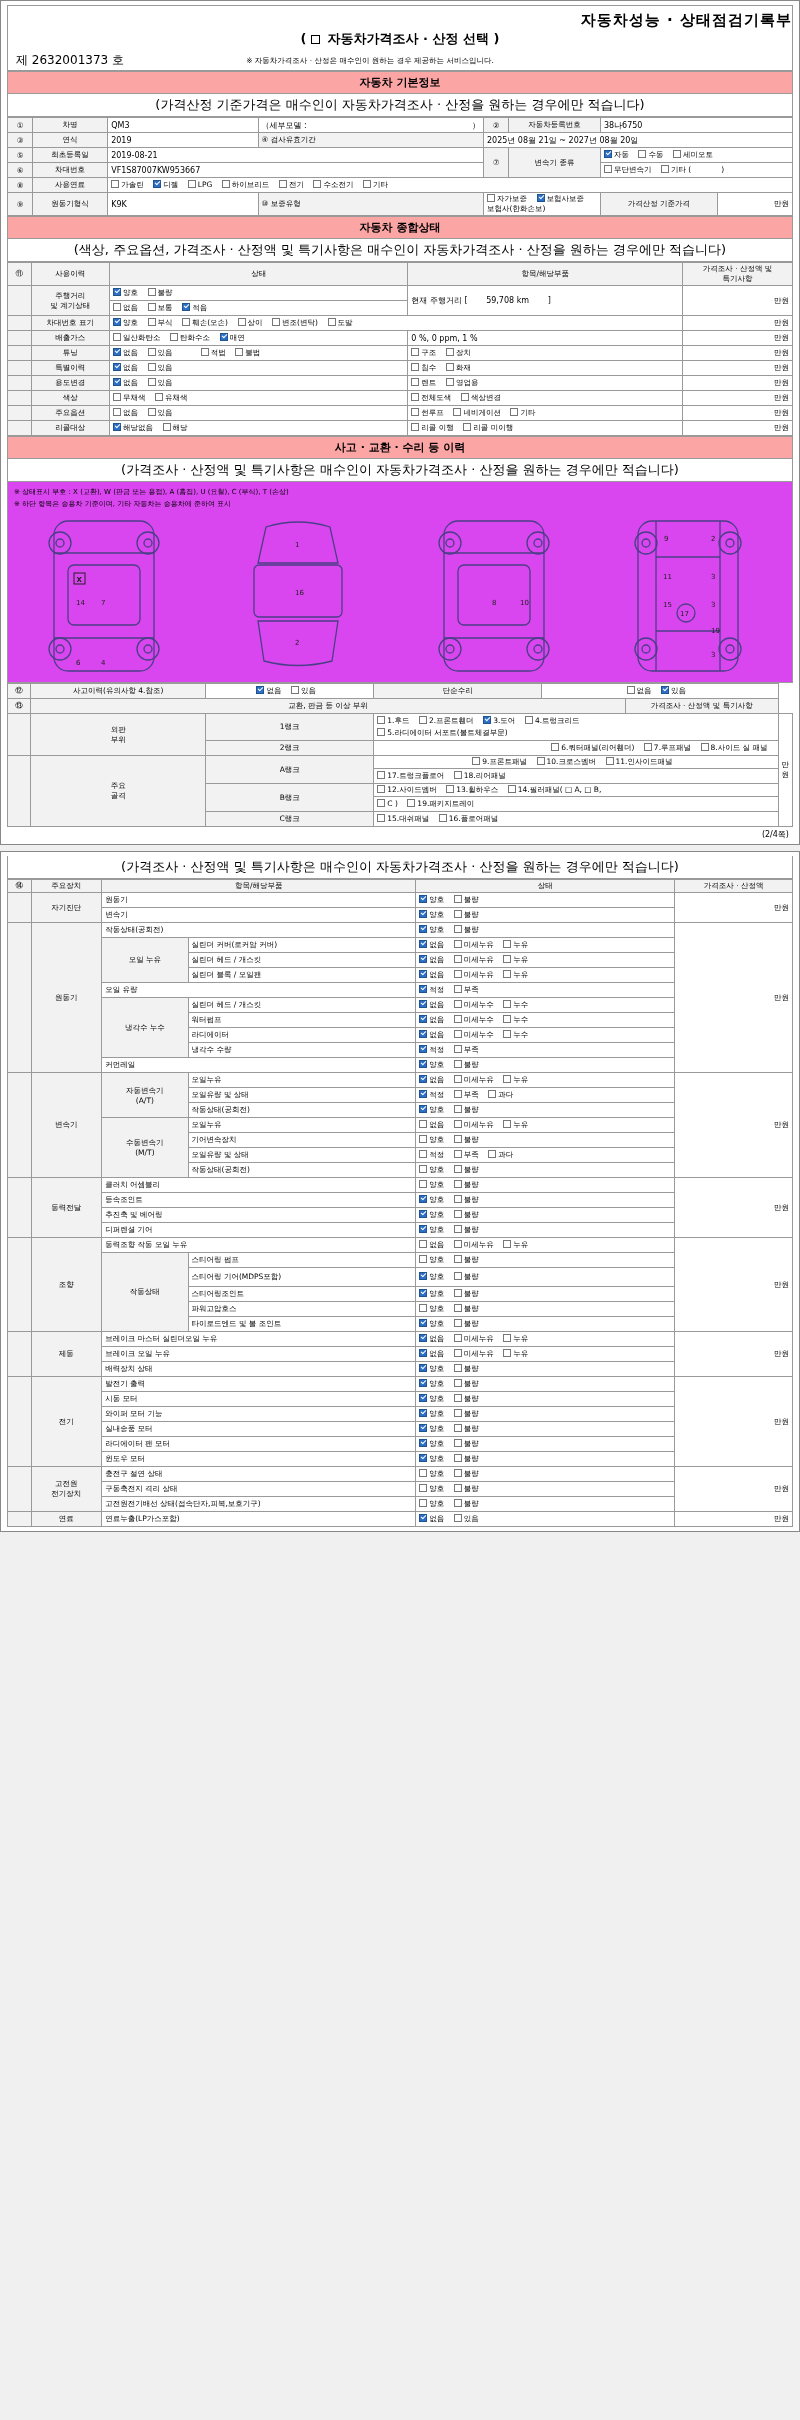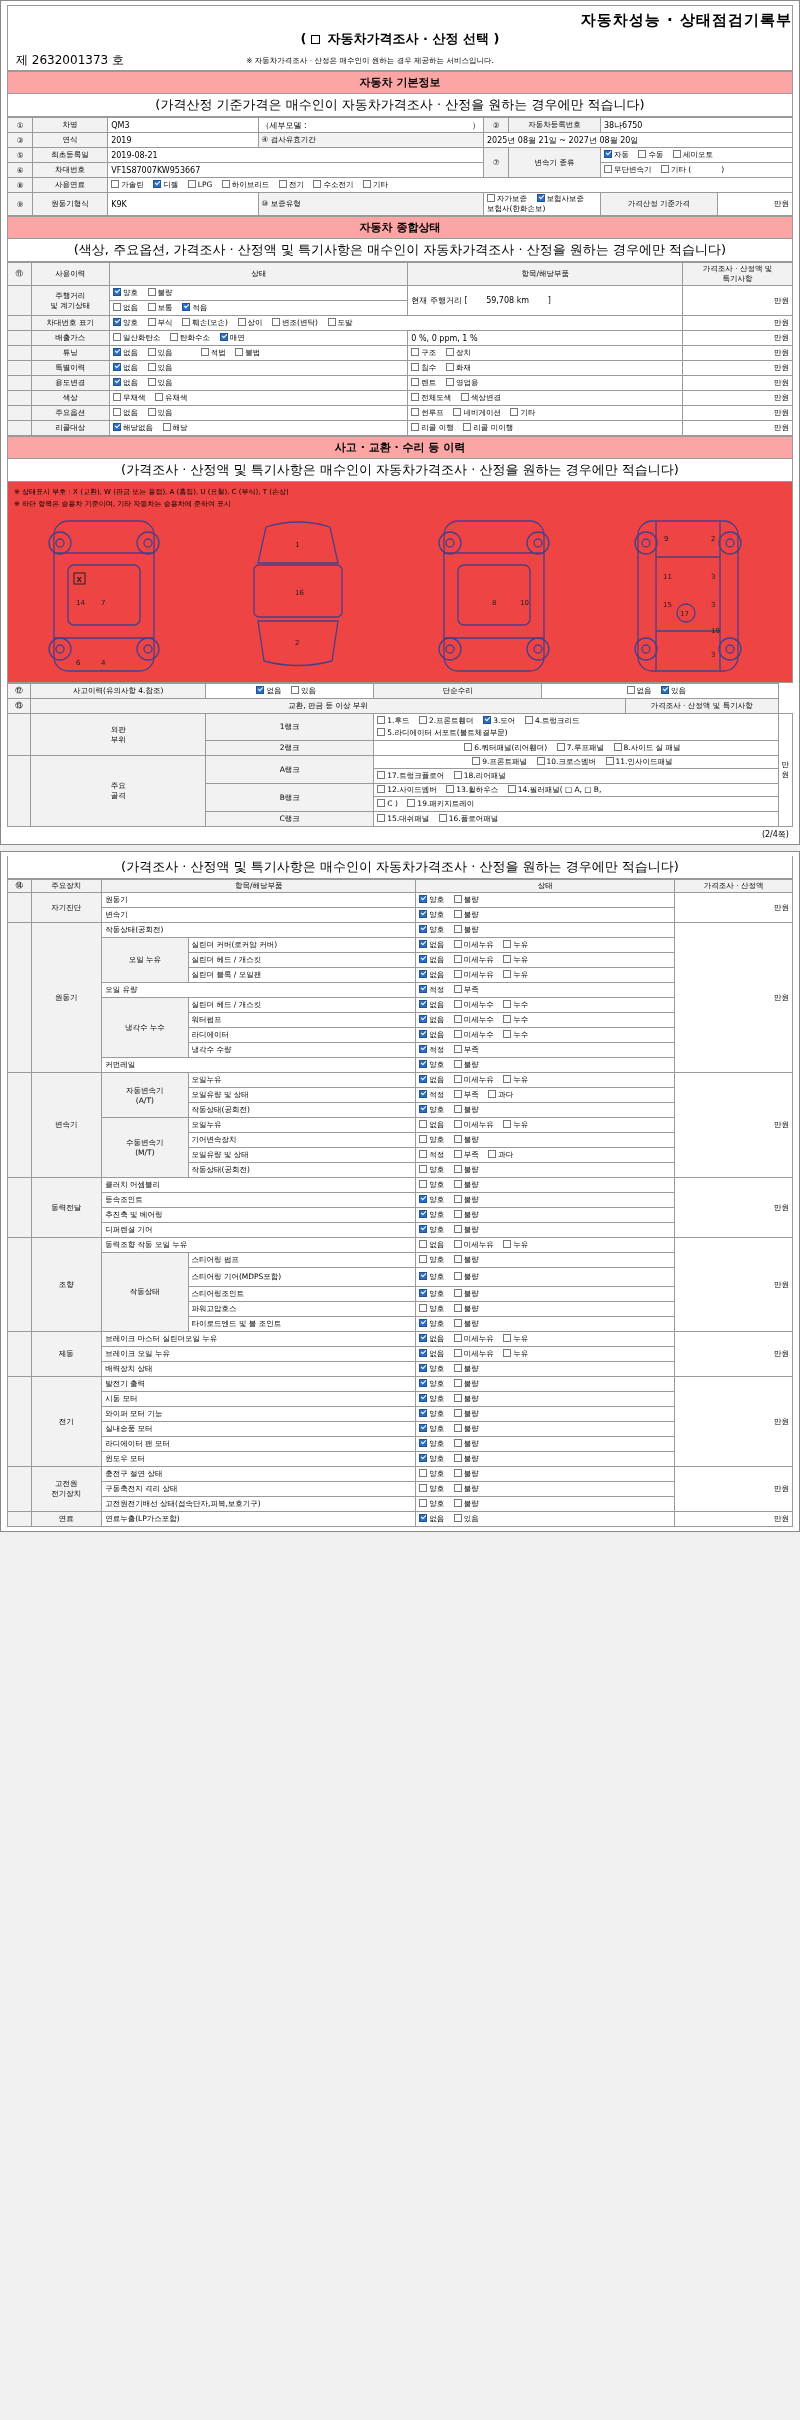--- a/index.html
+++ b/index.html
@@ -53,21 +53,21 @@
   .cb.on::after {
     content: "";
     position: absolute; left: 1px; top: 0px;
     width: 4px; height: 2px;
     border-left: 1.4px solid #fff; border-bottom: 1.4px solid #fff;
     transform: rotate(-45deg);
   }
   .opt { display: inline-block; white-space: nowrap; margin-right: 7px; font-size: 7.5px; }
   .row-h { height: 15px; }
   .pagenum { text-align: right; font-size: 8px; padding: 2px 4px 0 0; }
-  .diagram-wrap { border: 1px solid #9a9a9a; border-top: none; padding: 4px 0; background: #ef4444; }
+  .diagram-wrap { border: 1px solid #9a9a9a; border-top: none; padding: 4px 0; background: #d946ef; }
   .diagram { display: flex; justify-content: space-around; align-items: flex-start; }
   .manwon { text-align: right; font-size: 7.5px; }
   .tiny { font-size: 7px; }
   .smallcell { font-size: 7.5px; }
 </style>
 </head>
 <body>
 
 <div class="page">
 
@@ -471,21 +471,21 @@
           <span class="opt"><span class="cb"></span><span>4.트렁크리드</span></span>
         </div>
         <div style="padding:1px 0">
           <span class="opt"><span class="cb"></span><span>5.라디에이터 서포트(볼트체결부문)</span></span>
         </div>
       </td>
       <td class="manwon" rowspan="7" style="vertical-align:middle">만원</td>
     </tr>
     <tr class="row-h">
       <td class="lbl">2랭크</td>
-      <td colspan="3" style="text-align:center">
+      <td colspan="3" style="text-align:right">
         <span class="opt"><span class="cb"></span><span>6.쿼터패널(리어휀더)</span></span>
         <span class="opt"><span class="cb"></span><span>7.루프패널</span></span>
         <span class="opt"><span class="cb"></span><span>8.사이드 실 패널</span></span>
       </td>
     </tr>
 
     <tr>
       <td class="lbl" rowspan="5"></td>
       <td class="lbl" rowspan="5">
         <div>주요</div>

